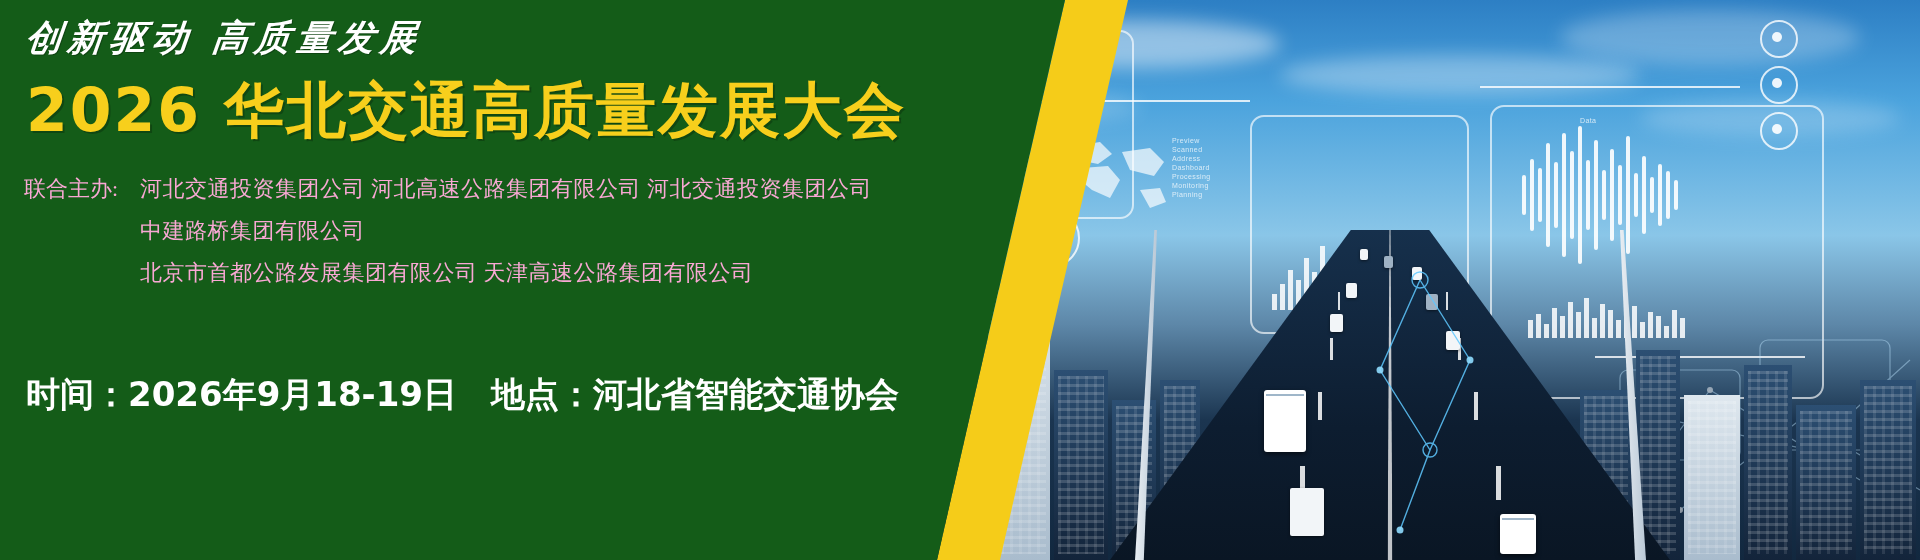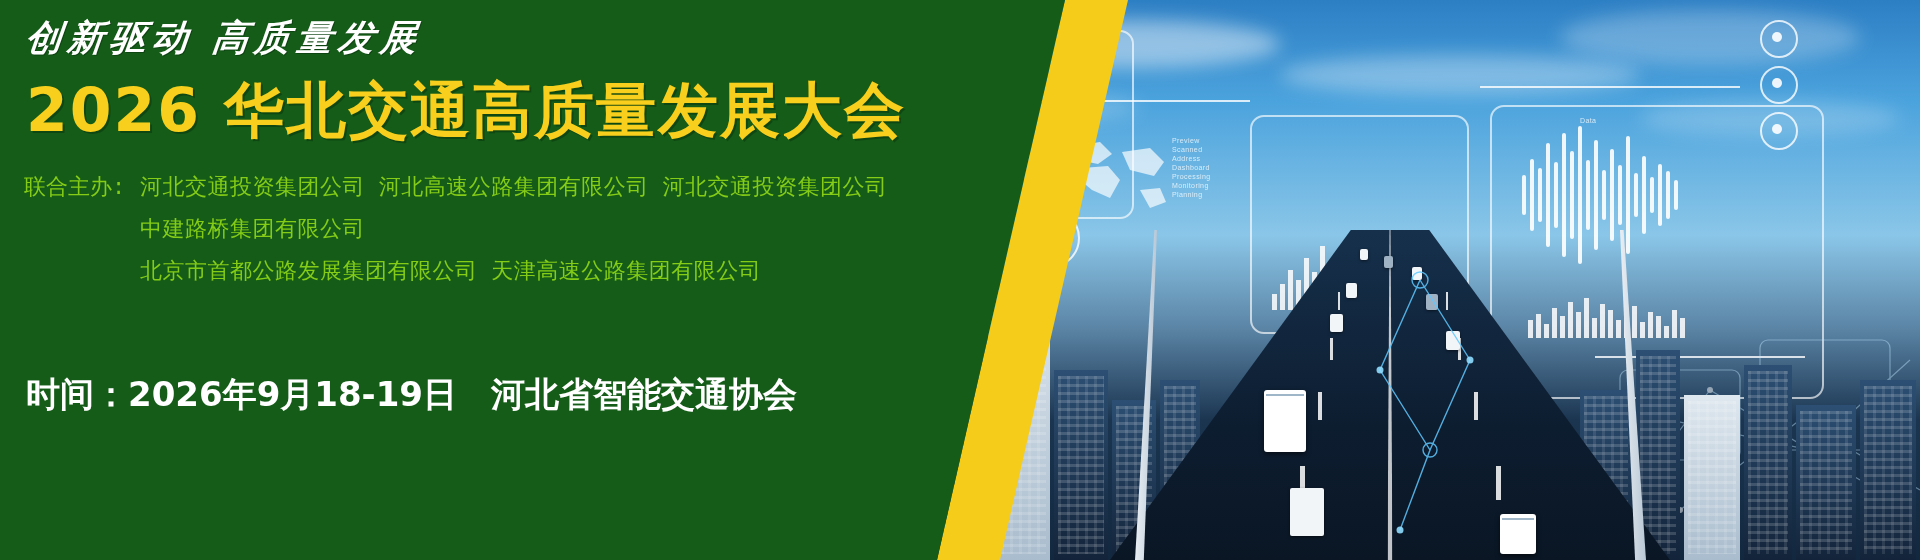--- a/index.html
+++ b/index.html
@@ -97,22 +97,22 @@
     position:absolute;left:26px;top:71px;
     color:#f7cf1c;
     font-size:60px;font-weight:bold;
     letter-spacing:2px;
     font-family:"DejaVu Sans","Liberation Sans",sans-serif;
     text-shadow:2px 2px 0 rgba(0,0,0,.22);
     white-space:nowrap;
   }
 
   .org-block{position:absolute;left:24px;top:168px;width:1000px;}
-  .org-row{display:flex;color:#84cc16;font-size:22px;line-height:42px;white-space:nowrap;
-           font-family:Liberation Mono, monospace;}
+  .org-row{display:flex;color:#f9a8d4;font-size:22px;line-height:42px;white-space:nowrap;
+           font-family:Liberation Serif, serif;}
   .org-label{width:116px;flex:0 0 116px;}
   .org-label.ind{visibility:hidden;}
   .org-val{letter-spacing:.5px;}
 
   .footer{
     position:absolute;left:26px;top:372px;
     display:flex;align-items:center;gap:34px;
     color:#ffffff;font-size:34px;font-weight:bold;
     font-family:"DejaVu Sans","Liberation Sans",sans-serif;
     white-space:nowrap;
@@ -344,18 +344,19 @@
 
 
     </div>
 
     <div class="footer">
       <div class="seg">
         <span>时间：</span>
         <span>2026年9月18-19日</span>
       </div>
       <div class="seg">
+        <span>地点：</span>
         <span>河北省智能交通协会</span>
       </div>
     </div>
 
   </div>
 </div>
 
 </body></html>

